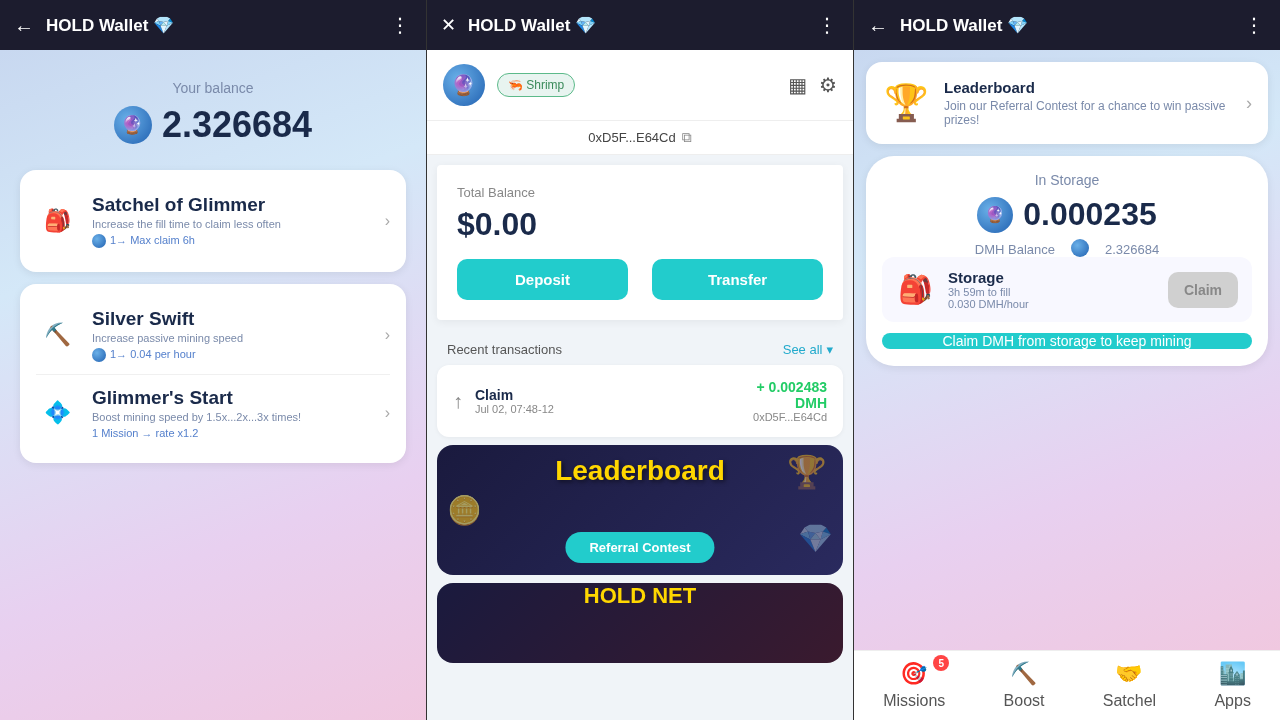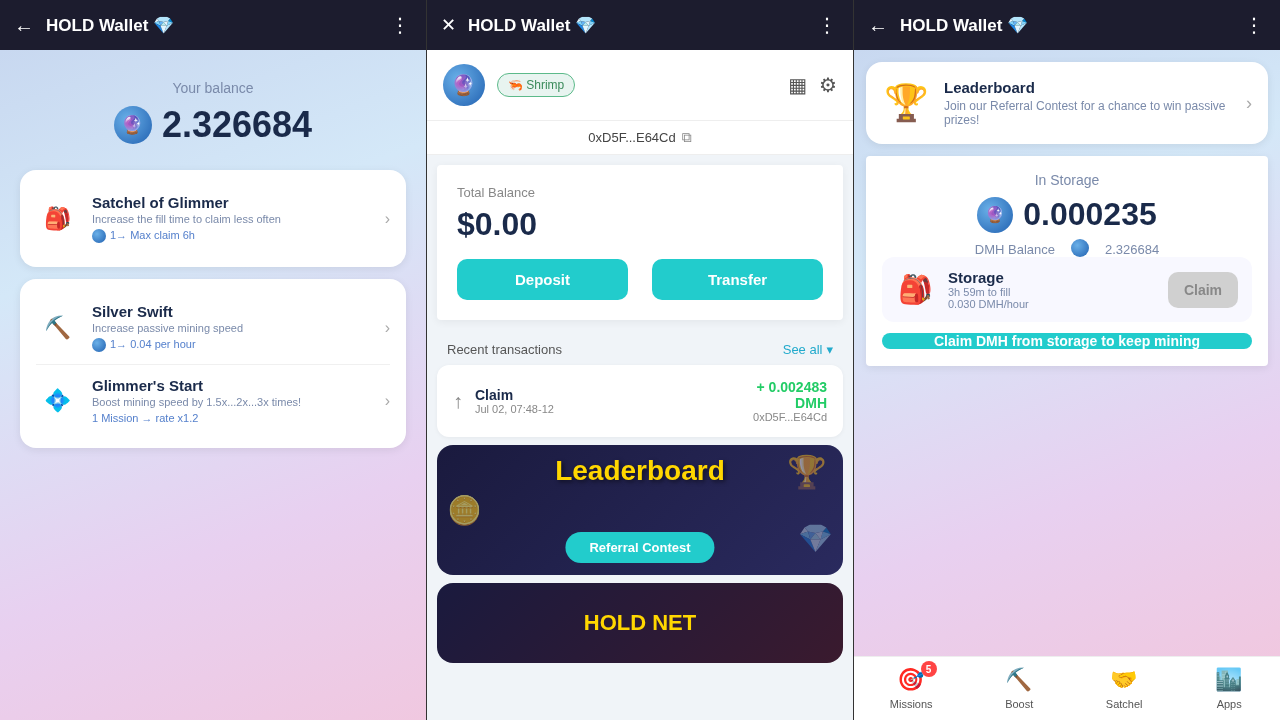--- a/index.html
+++ b/index.html
@@ -132,21 +132,21 @@
       display: flex;
       align-items: center;
       justify-content: center;
       font-size: 22px;
       flex-shrink: 0;
     }
     .item-info {
       flex: 1;
     }
     .item-title {
-      font-size: 15px;
+      font-size: 19px;
       font-weight: 600;
       color: #1a2a4a;
       margin-bottom: 2px;
     }
     .item-desc {
       font-size: 11px;
       color: #7a8aaa;
       margin-bottom: 4px;
     }
     .item-stat {
@@ -353,21 +353,21 @@
       cursor: pointer;
     }
 
     .holdnet-banner {
       margin: 0 10px 8px;
       border-radius: 16px;
       overflow: hidden;
       height: 80px;
       background: linear-gradient(135deg, #1a1a3e, #3a1a2e);
       display: flex;
-      align-items: center;
+      align-items: flex-start;
       justify-content: center;
     }
     .holdnet-title {
       font-size: 22px;
       font-weight: 900;
       color: #ffd700;
     }
 
     
     .panel-3 .content {
@@ -408,21 +408,21 @@
       font-size: 12px;
       color: #7a8aaa;
     }
     .lb-arrow {
       color: #aaa;
       font-size: 18px;
     }
 
     .storage-section {
       background: white;
-      border-radius: 4px;
+      border-radius: 28px;
       padding: 16px;
       margin-bottom: 12px;
       box-shadow: 0 2px 8px rgba(0,0,0,0.08);
     }
     .storage-label {
       text-align: center;
       font-size: 14px;
       color: #7a8aaa;
       margin-bottom: 8px;
     }
@@ -502,21 +502,21 @@
       font-size: 14px;
       font-weight: 600;
       cursor: pointer;
     }
     .claim-dmh-btn {
       background: #22cccc;
       color: white;
       border: none;
       border-radius: 12px;
       font-size: 14px;
-      font-weight: 700;
+      font-weight: 400;
       cursor: pointer;
       width: 100%;
       text-align: center;
     }
 
     .bottom-nav {
       background: white;
       display: flex;
       justify-content: space-around;
       padding: 8px 0 10px;
@@ -532,21 +532,21 @@
     }
     .nav-icon {
       font-size: 22px;
       width: 30px;
       height: 30px;
       display: flex;
       align-items: center;
       justify-content: center;
     }
     .nav-label {
-      font-size: 11px;
+      font-size: 16px;
       color: #555;
     }
     .nav-badge {
       position: absolute;
       top: -4px;
       right: -4px;
       background: #ff4444;
       color: white;
       font-size: 10px;
       font-weight: 700;

